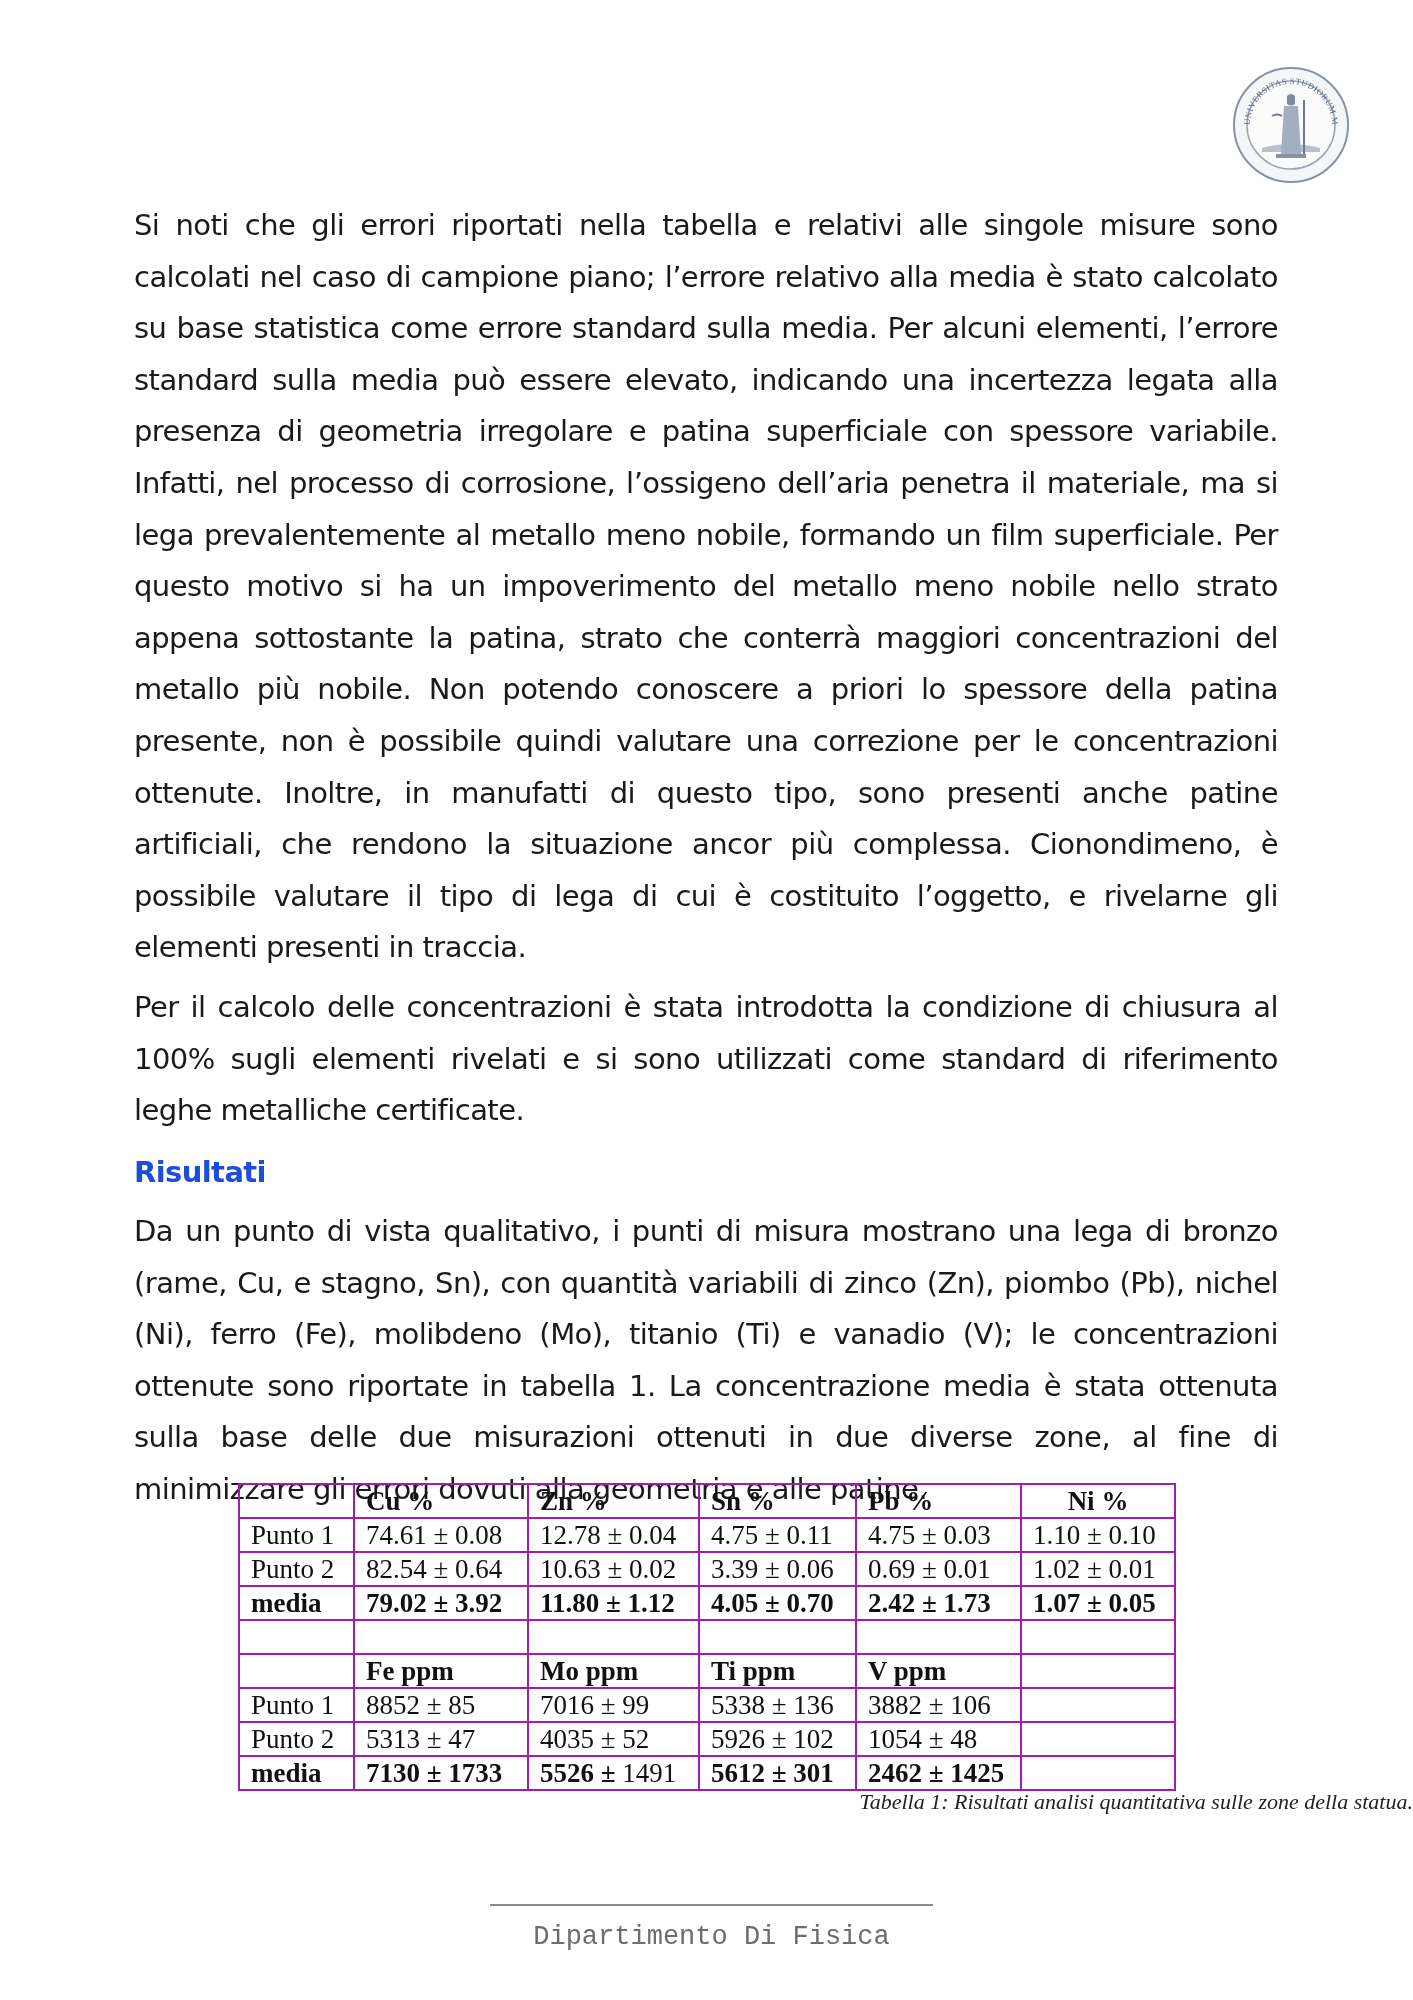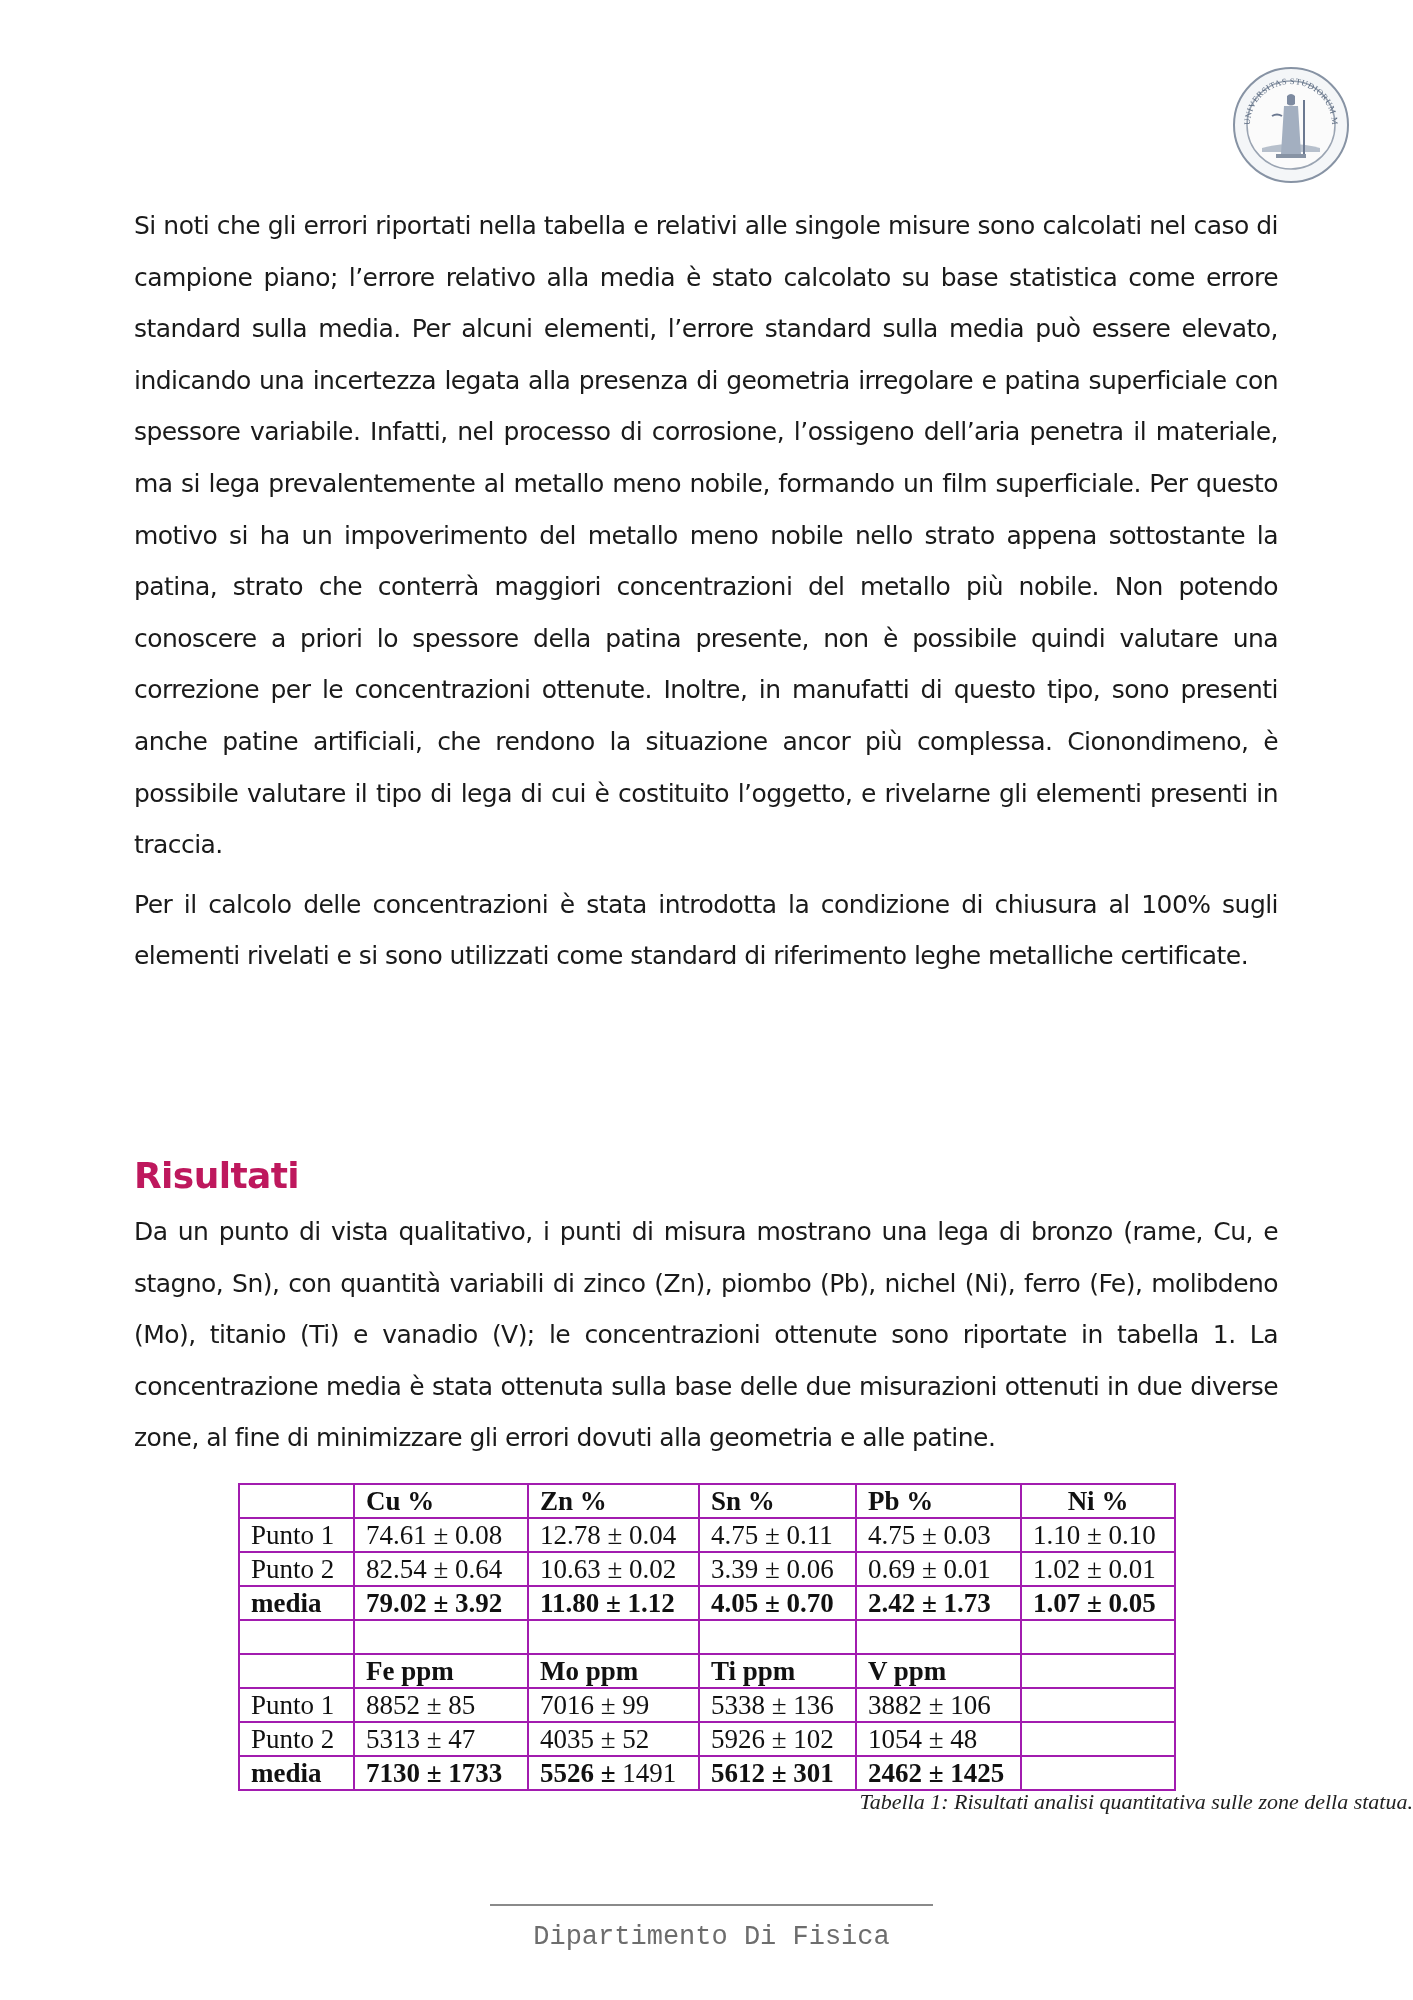--- a/index.html
+++ b/index.html
@@ -1,28 +1,28 @@
 <!DOCTYPE html>
 <html><head>
 <meta charset="utf-8">
 <style>
   html, body { margin: 0; padding: 0; background: #ffffff; }
   body { width: 1413px; height: 2000px; position: relative; overflow: hidden; }
   .page { position: absolute; left: 0; top: 0; width: 1413px; height: 2000px; background: #fff; }
   .logo { position: absolute; left: 1232px; top: 66px; width: 118px; height: 118px; }
   .body-text {
     position: absolute; left: 134px; width: 1144px;
-    font-family: "DejaVu Sans", sans-serif; font-size: 25px; color: #1a1a1a;
+    font-family: "DejaVu Sans", sans-serif; font-size: 29px; color: #1a1a1a;
     line-height: 51.6px; letter-spacing: -0.55px;
   }
   .body-text p { margin: 0 0 8px 0; text-align: justify; }
   .p1 { top: 200px; }
   .heading {
     position: absolute; left: 134px; top: 1155px;
-    font-family: "DejaVu Sans", sans-serif; font-weight: bold; font-size: 36px; color: #be185d;
+    font-family: "DejaVu Sans", sans-serif; font-weight: bold; font-size: 29px; color: #1d4ed8;
     letter-spacing: -0.6px;
   }
   .p2 { top: 1206px; }
   table.results {
     position: absolute; left: 238px; top: 1483px;
     border-collapse: collapse;
     font-family: "Liberation Serif", serif; font-size: 27px; color: #111;
   }
   table.results td {
     border: 2px solid #a21caf;

